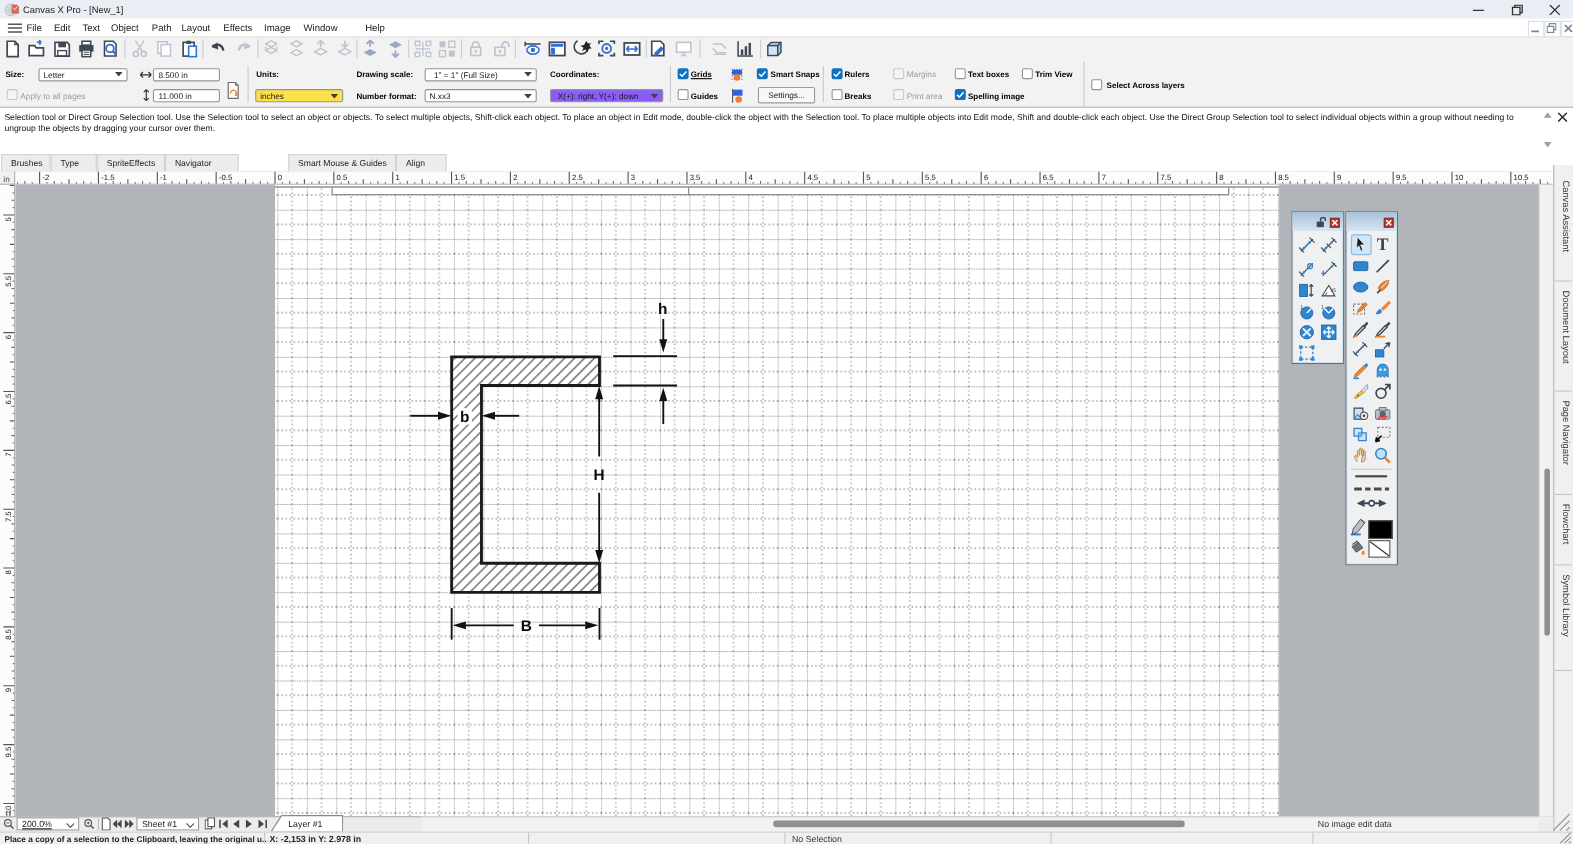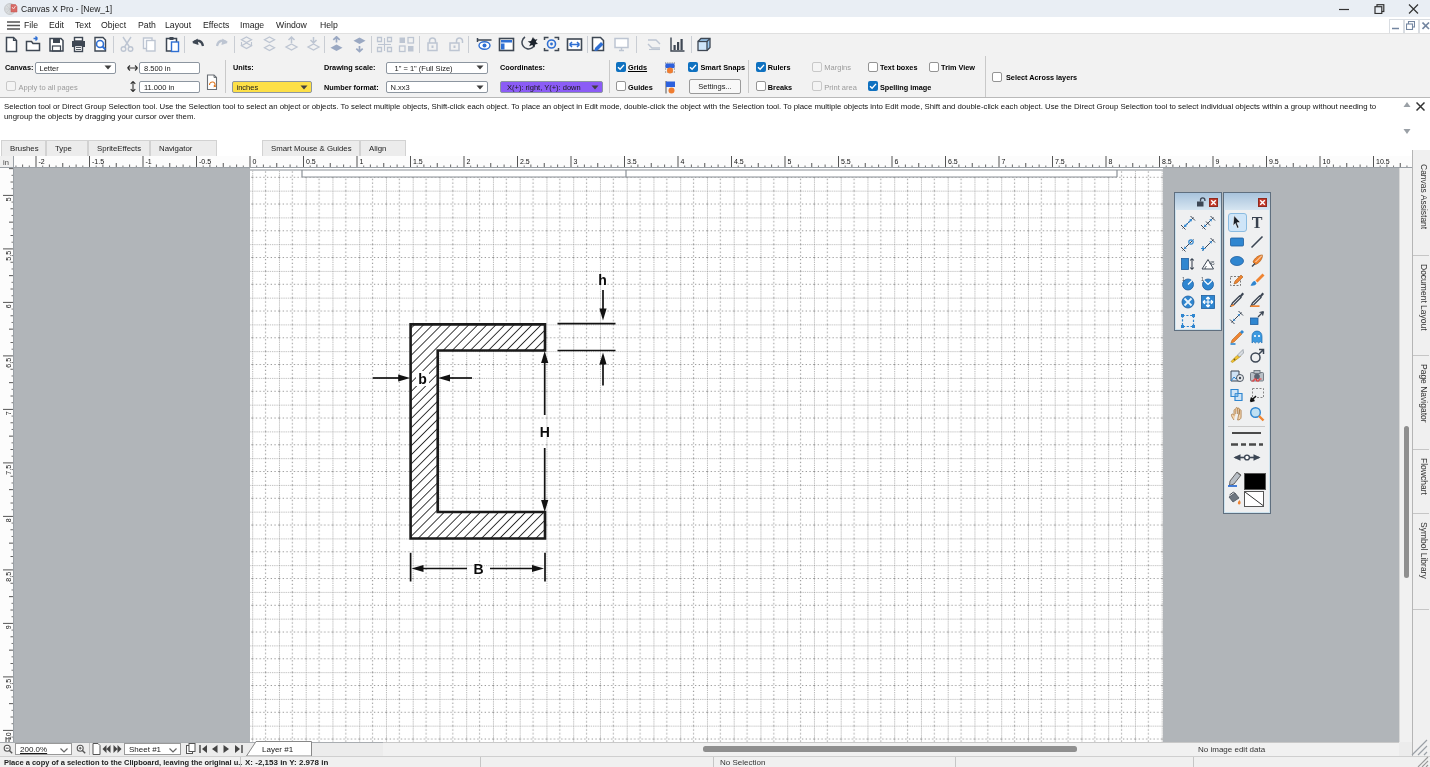--- a/index.html
+++ b/index.html
@@ -26,21 +26,21 @@
   </svg>
 <div style="position:absolute;left:24px;top:20px;font:normal 8.7px 'Liberation Sans',sans-serif;color:#1b1b1b;white-space:nowrap;">File</div>
 <div style="position:absolute;left:49px;top:20px;font:normal 8.7px 'Liberation Sans',sans-serif;color:#1b1b1b;white-space:nowrap;">Edit</div>
 <div style="position:absolute;left:75px;top:20px;font:normal 8.7px 'Liberation Sans',sans-serif;color:#1b1b1b;white-space:nowrap;">Text</div>
 <div style="position:absolute;left:101px;top:20px;font:normal 8.7px 'Liberation Sans',sans-serif;color:#1b1b1b;white-space:nowrap;">Object</div>
 <div style="position:absolute;left:138px;top:20px;font:normal 8.7px 'Liberation Sans',sans-serif;color:#1b1b1b;white-space:nowrap;">Path</div>
 <div style="position:absolute;left:165px;top:20px;font:normal 8.7px 'Liberation Sans',sans-serif;color:#1b1b1b;white-space:nowrap;">Layout</div>
 <div style="position:absolute;left:203px;top:20px;font:normal 8.7px 'Liberation Sans',sans-serif;color:#1b1b1b;white-space:nowrap;">Effects</div>
 <div style="position:absolute;left:240px;top:20px;font:normal 8.7px 'Liberation Sans',sans-serif;color:#1b1b1b;white-space:nowrap;">Image</div>
 <div style="position:absolute;left:276px;top:20px;font:normal 8.7px 'Liberation Sans',sans-serif;color:#1b1b1b;white-space:nowrap;">Window</div>
-<div style="position:absolute;left:320px;top:20px;font:normal 8.7px 'Liberation Sans',sans-serif;color:#1b1b1b;white-space:nowrap;">Help</div>
+<div style="position:absolute;left:332px;top:20px;font:normal 8.7px 'Liberation Sans',sans-serif;color:#1b1b1b;white-space:nowrap;">Help</div>
 <div style="position:absolute;left:1389px;top:19px;width:13px;height:13px;background:#fff;border:1px solid #d9dde2;"></div>
 <svg style="position:absolute;left:1392px;top:21px;" width="8" height="9" viewBox="0 0 8 9">
     <path d="M0 7.5h7" stroke="#7486a0" stroke-width="1.5"></path>
   </svg>
 <div style="position:absolute;left:1404px;top:19px;width:13px;height:13px;background:#fff;border:1px solid #d9dde2;"></div>
 <svg style="position:absolute;left:1406px;top:21px;" width="9" height="9" viewBox="0 0 9 9">
     <rect x="2.5" y="0.5" width="6" height="5.5" fill="none" stroke="#7486a0" stroke-width="1.1"></rect>
     <rect x="0.5" y="3" width="6" height="5.5" fill="#fff" stroke="#7486a0" stroke-width="1.1"></rect>
   </svg>
 <div style="position:absolute;left:1419px;top:19px;width:13px;height:13px;background:#fff;border:1px solid #d9dde2;"></div>
@@ -189,21 +189,21 @@
 <div style="position:absolute;left:184px;top:36px;width:1px;height:17px;background:#c9cdd3;"></div>
 <div style="position:absolute;left:234px;top:36px;width:1px;height:17px;background:#c9cdd3;"></div>
 <div style="position:absolute;left:324px;top:36px;width:1px;height:17px;background:#c9cdd3;"></div>
 <div style="position:absolute;left:371px;top:36px;width:1px;height:17px;background:#c9cdd3;"></div>
 <div style="position:absolute;left:419px;top:36px;width:1px;height:17px;background:#c9cdd3;"></div>
 <div style="position:absolute;left:468px;top:36px;width:1px;height:17px;background:#c9cdd3;"></div>
 <div style="position:absolute;left:587px;top:36px;width:1px;height:17px;background:#c9cdd3;"></div>
 <div style="position:absolute;left:636px;top:36px;width:1px;height:17px;background:#c9cdd3;"></div>
 <div style="position:absolute;left:691px;top:36px;width:1px;height:17px;background:#c9cdd3;"></div>
 <div style="position:absolute;left:0px;top:56px;width:1430px;height:41px;background:#f2f2f2;border-bottom:1px solid #c9c9c9;"></div>
-<div style="position:absolute;left:5px;top:63px;font:bold 7.3px 'Liberation Sans',sans-serif;color:#000;white-space:nowrap;">Canvas:</div>
+<div style="position:absolute;left:5px;top:63px;font:bold 7.3px 'Liberation Sans',sans-serif;color:#000;white-space:nowrap;">Size:</div>
 <div style="position:absolute;left:34.5px;top:61.5px;width:81.5px;height:12px;background:#fff;border:1px solid #8d96a0;border-radius:2px;font:7.5px 'Liberation Sans',sans-serif;color:#1a1a1a;line-height:11px;padding-left:4px;white-space:nowrap;overflow:hidden;box-sizing:border-box;">Letter<svg style="position:absolute;right:3px;top:2.5px" width="8" height="5" viewBox="0 0 8 5">
       <path d="M0.5 0.5 L4 4.5 L7.5 0.5 z" fill="#404040"></path>
     </svg></div>
 <svg style="position:absolute;left:127px;top:64px;" width="11" height="8" viewBox="0 0 11 8">
     <path d="M0.5 4 h10 M0.5 4 l2.5-2.5 M0.5 4 l2.5 2.5 M10.5 4 l-2.5-2.5 M10.5 4 l-2.5 2.5" stroke="#333" stroke-width="1.1" fill="none"></path>
   </svg>
 <div style="position:absolute;left:139px;top:61.5px;width:60.5px;height:12px;background:#fff;border:1px solid #8d96a0;border-radius:2px;font:7.5px 'Liberation Sans',sans-serif;color:#1a1a1a;line-height:11px;padding-left:4px;box-sizing:border-box;white-space:nowrap;">8.500 in</div>
 <div style="position:absolute;left:6px;top:81.3px;width:10px;height:10px;background:#f4f4f4;border:1px solid #c8c8c8;border-radius:2px;box-sizing:border-box;"></div>
 <div style="position:absolute;left:18.5px;top:82.5px;font:normal 7.5px 'Liberation Sans',sans-serif;color:#9b9b9b;white-space:nowrap;">Apply to all pages</div>
 <svg style="position:absolute;left:129px;top:81px;" width="8" height="11" viewBox="0 0 8 11">

